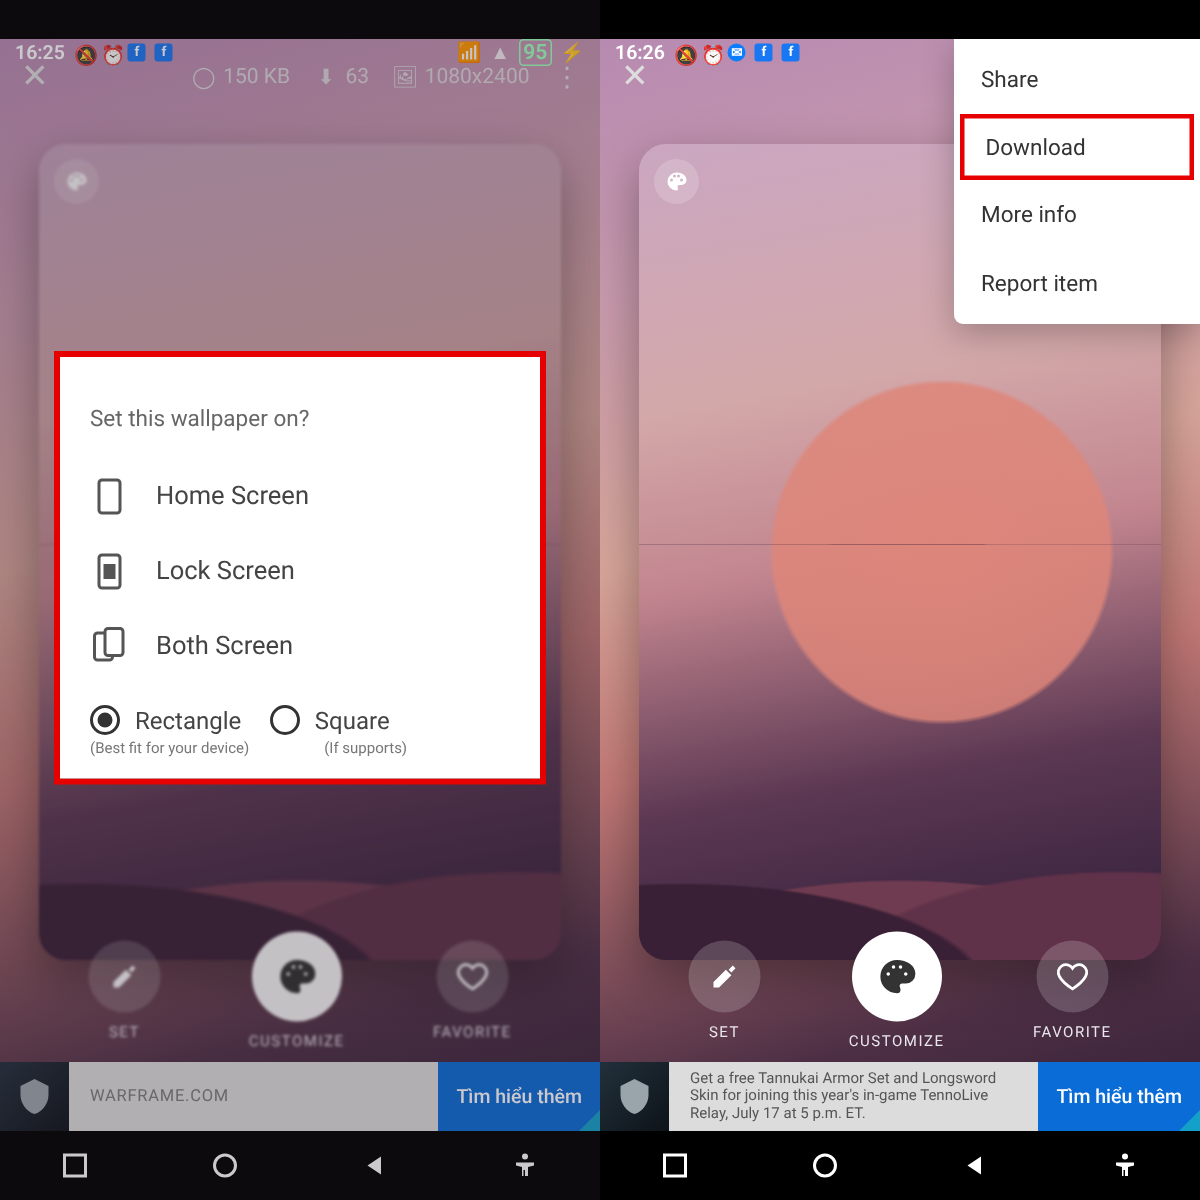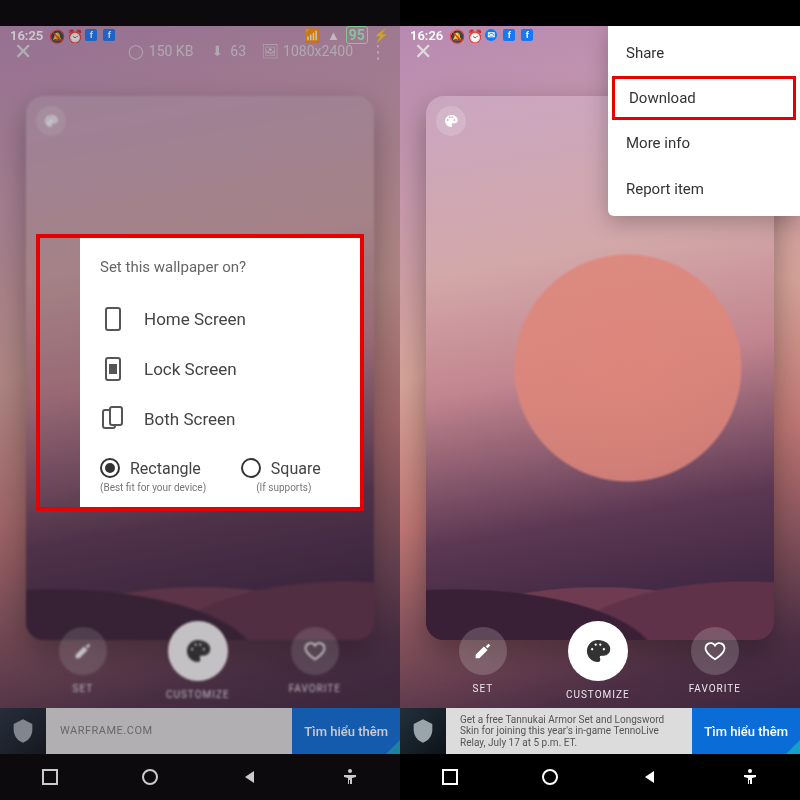--- a/index.html
+++ b/index.html
@@ -81,42 +81,41 @@
   .ad .cta { background:#0a6cd6; color:#fff; height:100%; padding:0 12px; display:flex; align-items:center; font-size:13px; font-weight:500; }
   .ad .tri { position:absolute; right:0; bottom:0; width:0;height:0;border-left:7px solid transparent;border-top:7px solid transparent;border-right:7px solid #13a0c9;border-bottom:7px solid #13a0c9;}
   
   .navbar {
     position:absolute; left:0; right:0; bottom:0; height:46px; background:#000;
     display:flex; align-items:center; justify-content:space-around;
   }
   .navbar .navbtn { width:22px; height:22px; display:flex;align-items:center;justify-content:center; }
   
   .menu {
-    position:absolute; top:26px; right:0; width:192px; background:#fff; color:#333;
+    position:absolute; top:26px; right:0; width:164px; background:#fff; color:#333;
     border-radius:0 0 0 6px; box-shadow:0 6px 22px rgba(0,0,0,.25); padding:4px 0;
   }
   .menu .mitem { padding:14px 18px; font-size:15px; }
   .menu .mitem.hl { border:3px solid #e60000; margin:0 4px; padding:10px 14px;}
   
   .scrim {
     position:absolute; inset:0; background:rgba(50,38,55,.25);
   }
   .dialogWrap {
     position:absolute; left:36px; right:36px; top:234px;
     border:4px solid #e60000;
   }
   .dialog {
-    background:#fff; color:#444; padding:20px 20px 14px;
+    background:#fff; color:#444; padding:32px 20px 14px;
     font-size:15px;
-    margin-left:40px;
   }
   .dialog h4 { font-weight:400; font-size:15px; color:#666; margin-bottom:18px;}
   .dopt { display:flex; align-items:center; gap:20px; padding:12px 2px; font-size:17px; }
   .dopt .oico { width:22px; display:flex; justify-content:center; }
-  .shapeRow { display:flex; gap:40px; padding:14px 0 4px; }
+  .shapeRow { display:flex; gap:19px; padding:14px 0 4px; }
   .shape { display:flex; align-items:center; gap:10px; font-size:16px;}
   .shape .radio { width:20px;height:20px;border:2px solid #333;border-radius:50%; display:flex;align-items:center;justify-content:center;}
   .shape .radio.sel::after{content:"";width:10px;height:10px;border-radius:50%;background:#333;}
   .hints { display:flex; gap:40px; font-size:10px; color:#777; }
   .hints span:first-child{ margin-left:0px;} .hints span:last-child{margin-left:10px;}
 
   
   .phone.left .preview, .phone.left .actions { filter: blur(1.2px) brightness(.96); }
 </style>
 </head>

